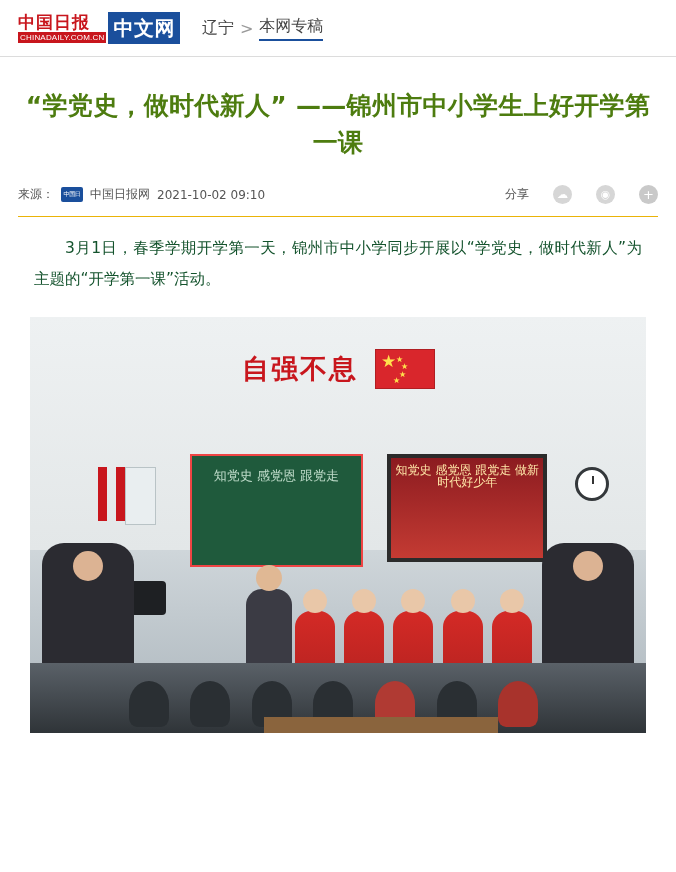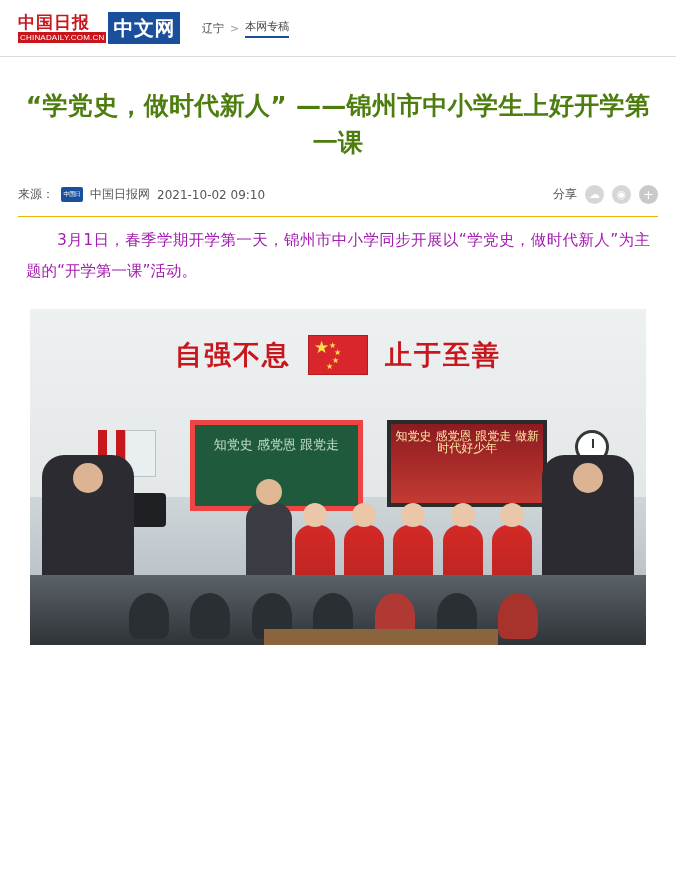--- a/index.html
+++ b/index.html
@@ -62,21 +62,21 @@
     color: #ffffff;
     font-size: 20px;
     font-weight: bold;
     line-height: 30px;
     padding: 1px 5px;
     letter-spacing: 0.5px;
     font-family: "DejaVu Sans", sans-serif;
   }
   .crumbs {
     margin-left: 22px;
-    font-size: 11px;
+    font-size: 16px;
     color: #444;
     display: flex;
     align-items: center;
     gap: 6px;
     font-family: "DejaVu Sans", sans-serif;
   }
   .crumbs a { color: #444; text-decoration: none; }
   .crumbs .sep { color: #999; }
   .crumbs .cur { border-bottom: 2px solid #1a4f9c; padding-bottom: 2px; }
 
@@ -116,56 +116,56 @@
     font-size: 6px;
     line-height: 15px;
     text-align: center;
     border-radius: 2px;
     font-family: "Liberation Sans", sans-serif;
     letter-spacing: -0.3px;
   }
   .meta-right {
     display: flex;
     align-items: center;
-    gap: 8px;
+    gap: 24px;
     color: #555;
   }
   .share-ico {
     width: 19px; height: 19px;
     border-radius: 50%;
     display: inline-flex;
     align-items: center;
     justify-content: center;
     font-size: 11px;
     color: #fff;
     background: #d8d8d8;
   }
   .share-ico.wechat { background: #d6d6d6; }
   .share-ico.weibo  { background: #d6d6d6; }
   .share-ico.more   { background: #c9c9c9; font-size: 13px; }
 
   .body-text {
     font-family: "DejaVu Sans", sans-serif;
     font-size: 15.5px;
     line-height: 31px;
-    color: #a21caf;
-    margin: 8px;
+    color: #14532d;
+    margin: 16px;
     padding: 0;
   }
   .body-text p {
     margin: 0 0 22px 0;
     text-indent: 2em;
     text-align: justify;
   }
   .first-para { margin-top: 28px; }
 
   .figure {
     margin: 4px 12px 0 12px;
     width: 616px;
-    height: 336px;
+    height: 416px;
     overflow: hidden;
     position: relative;
     background: #fef9c3;
   }
 
   
   .photo { position: absolute; inset: 0; }
   .wall {
     position: absolute; left: 0; top: 0; right: 0; height: 56%;
     background: linear-gradient(#eef1f2, #e3e7e8);
@@ -189,21 +189,21 @@
     position: absolute; color: #ffe14d; font-size: 13px; line-height: 13px;
   }
   .flag .s1 { left: 5px; top: 5px; font-size: 17px; }
   .flag .s2 { left: 20px; top: 3px; font-size: 8px; }
   .flag .s3 { left: 25px; top: 10px; font-size: 8px; }
   .flag .s4 { left: 23px; top: 18px; font-size: 8px; }
   .flag .s5 { left: 17px; top: 24px; font-size: 8px; }
 
   .blackboard {
     position: absolute; left: 26%; top: 33%; width: 28%; height: 27%;
-    background: #1f5a3c; border: 5px solid #ef4444;
+    background: #1f5a3c; border: 2px solid #ef4444;
   }
   .bb-text {
     position: absolute; inset: 0;
     color: #cfe9d8; font-family: "DejaVu Sans", sans-serif;
     font-size: 13px; line-height: 20px; text-align: center;
     padding-top: 10px; opacity: .9;
   }
   .screen {
     position: absolute; left: 58%; top: 33%; width: 26%; height: 26%;
     background: linear-gradient(#8c1b20, #c43b33);
@@ -338,21 +338,20 @@
 
         <div class="banner-txt">
           <span>自强不息</span>
           <span class="flag">
             <span class="star s1">★</span>
             <span class="star s2">★</span>
             <span class="star s3">★</span>
             <span class="star s4">★</span>
             <span class="star s5">★</span>
           </span>
-          <span>止于至善</span>
         </div>
 
         <div class="sidebanner sb1"></div>
         <div class="sidebanner sb2"></div>
         <div class="poster"></div>
 
         <div class="blackboard">
           <div class="bb-text">知党史 感党恩
 跟党走</div>
         </div>

